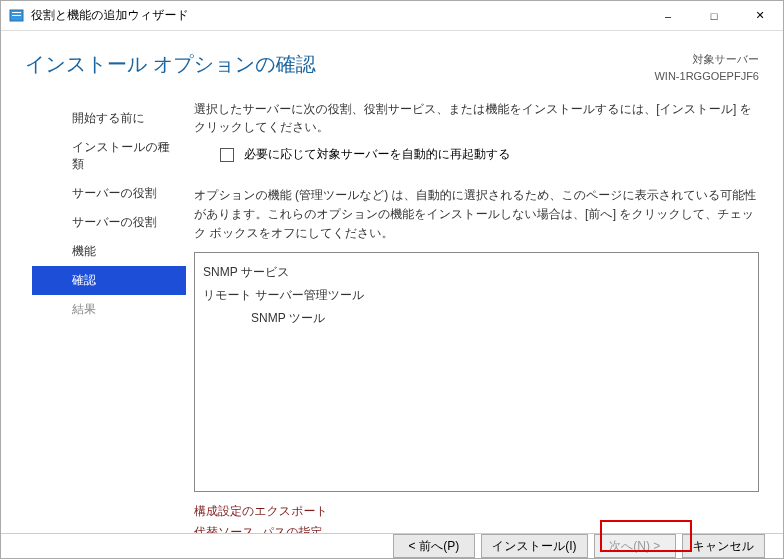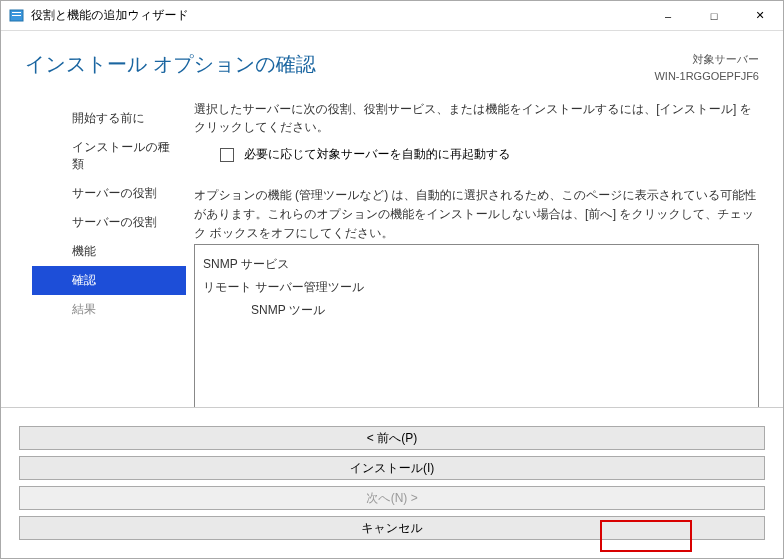--- a/index.html
+++ b/index.html
@@ -15,27 +15,27 @@
 .target-block { text-align: right; font-size: 11px; color: #555; line-height: 1.5; }
 .body { flex: 1; display: flex; padding: 0 0 6px 0; overflow: hidden; }
 .sidebar { width: 185px; padding: 4px 0 0 0; }
 .side-item { padding: 6px 8px 6px 40px; color: #888; font-size: 12px; cursor: default; margin-left: 31px; }
 .side-item.enabled { color: #333; }
 .side-item.active { background: #1d4ed8; color: #fff; }
 .content { flex: 1; padding: 0 24px 0 8px; display: flex; flex-direction: column; }
 .instruction { font-size: 12px; color: #333; margin-bottom: 10px; line-height: 1.5; }
 .checkbox-row { display: flex; align-items: center; margin-bottom: 23px; padding-left: 26px; }
 .checkbox-row .cb { width: 14px; height: 14px; border: 1px solid #555; margin-right: 10px; }
-.note { font-size: 12px; color: #333; line-height: 1.6; }
+.note { font-size: 12px; color: #333; margin-bottom: 8px; line-height: 1.6; }
 .listbox { border: 1px solid #888; flex: 1; padding: 8px 8px; font-size: 12px; color: #333; overflow: auto; margin-bottom: 10px; min-height: 240px; }
 .listbox .lv0 { padding: 3px 0; }
 .listbox .lv1 { padding: 3px 0 3px 24px; }
 .listbox .lv2 { padding: 3px 0 3px 48px; }
 .links { font-size: 12px; color: #7f1d1d; line-height: 1.8; font-family: Liberation Mono, monospace; }
-.footer { border-top: 1px solid #ccc; padding: 18px 18px; display: flex; justify-content: flex-end; gap: 6px; flex-direction: column; }
+.footer { border-top: 1px solid #ccc; padding: 0 18px; display: flex; justify-content: flex-end; gap: 6px; }
 .btn { min-width: 82px; height: 24px; border: 1px solid #aaa; background: #e9e9e9; font-size: 12px; display: inline-flex; align-items: center; justify-content: center; padding: 0 10px; }
 .btn.disabled { color: #9a9a9a; background: #efefef; }
 .highlight { position: absolute; border: 2px solid #d80000; pointer-events: none; }
 </style>
 </head>
 <body>
 
 <div class="window">
 
   <div class="titlebar">

